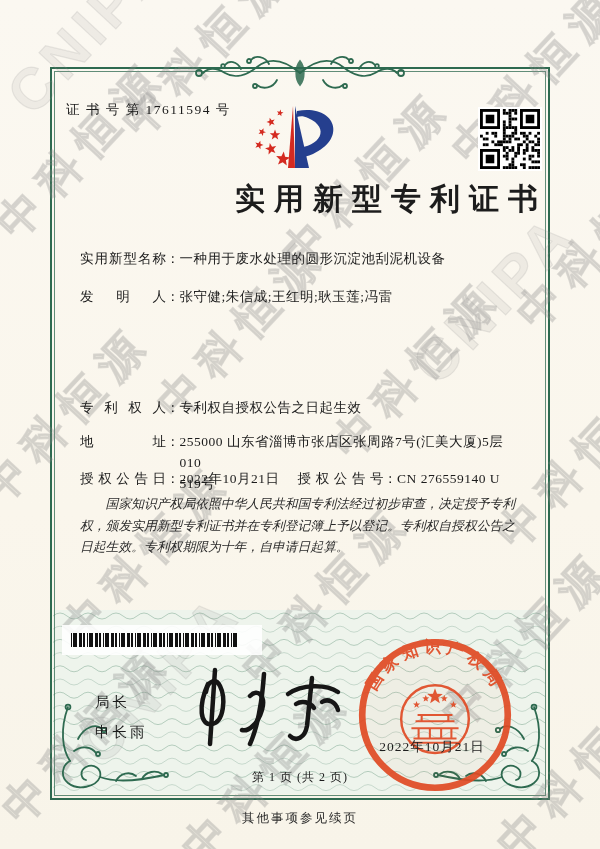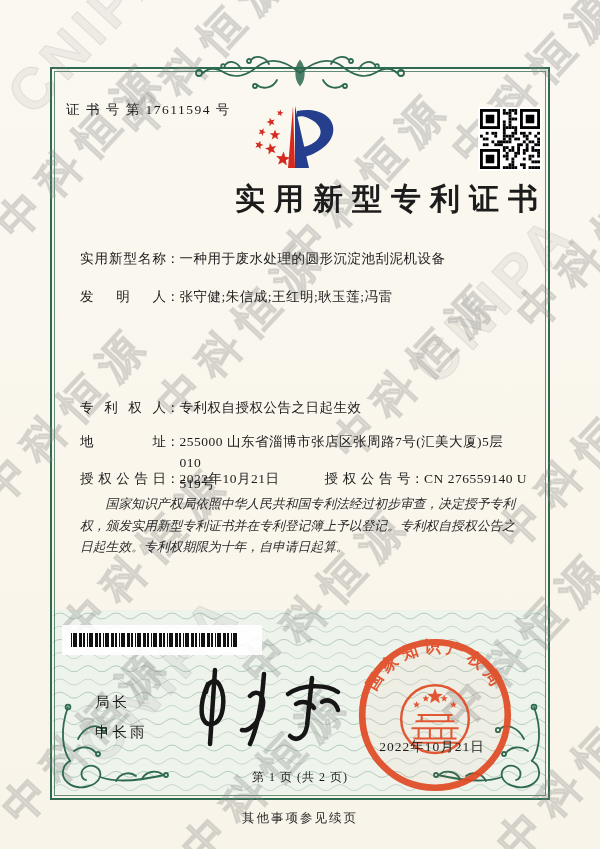--- a/index.html
+++ b/index.html
@@ -27,21 +27,21 @@
   .logo{position:absolute;left:238px;top:102px;}
   .qr{position:absolute;left:478px;top:107px;width:60px;height:60px;background:#fff;padding:2px;}
   .title{position:absolute;left:50px;top:179px;width:585px;text-align:center;
          font-size:30px;font-weight:bold;letter-spacing:9px;text-indent:9px;padding-left:44px;}
   .fields{position:absolute;left:80px;top:246px;width:442px;height:250px;font-size:13.5px;}
   .frow{position:absolute;left:0;line-height:21px;white-space:nowrap;}
   .flabel{display:inline-block;width:86px;text-align:justify;text-align-last:justify;vertical-align:top;}
   .fcolon{display:inline-block;vertical-align:top;}
   .fvalue{display:inline-block;vertical-align:top;letter-spacing:.5px;}
   .fvalue-multi{display:inline-block;vertical-align:top;white-space:normal;width:336px;letter-spacing:.5px;}
-  .grant-no{margin-left:45px;}
+  .grant-no{margin-left:18px;}
   .paras{position:absolute;left:80px;top:494px;width:442px;font-size:12.8px;line-height:21.5px;
          color:#2a2a2a;font-style:italic;}
   .paras p{margin:0;text-indent:2em;}
   .barcode-box{position:absolute;left:62px;top:625px;width:200px;height:30px;
                background:rgba(255,255,255,.88);}
   .barcode{position:absolute;left:71px;top:633px;height:14px;display:flex;align-items:stretch;}
   .barcode div{background:#111;}
   .director{position:absolute;left:95px;top:693px;font-size:14.5px;letter-spacing:3px;}
   .director-name{position:absolute;left:95px;top:723px;font-size:14.5px;letter-spacing:3px;}
   .signature{position:absolute;left:188px;top:664px;}

